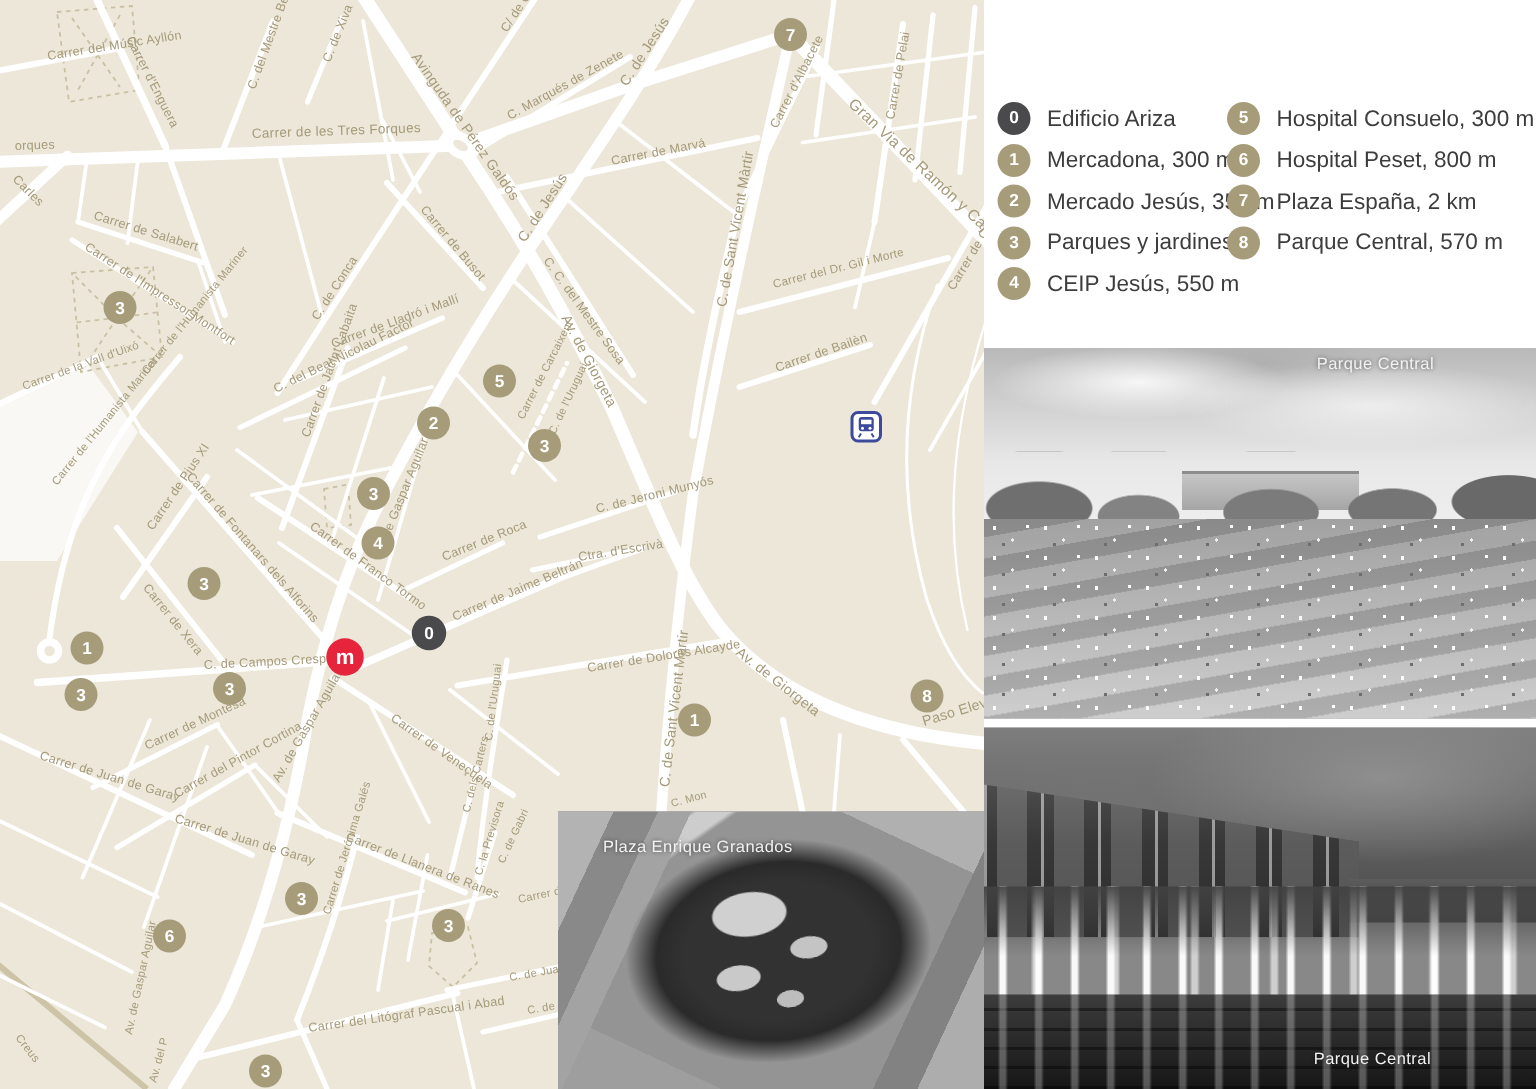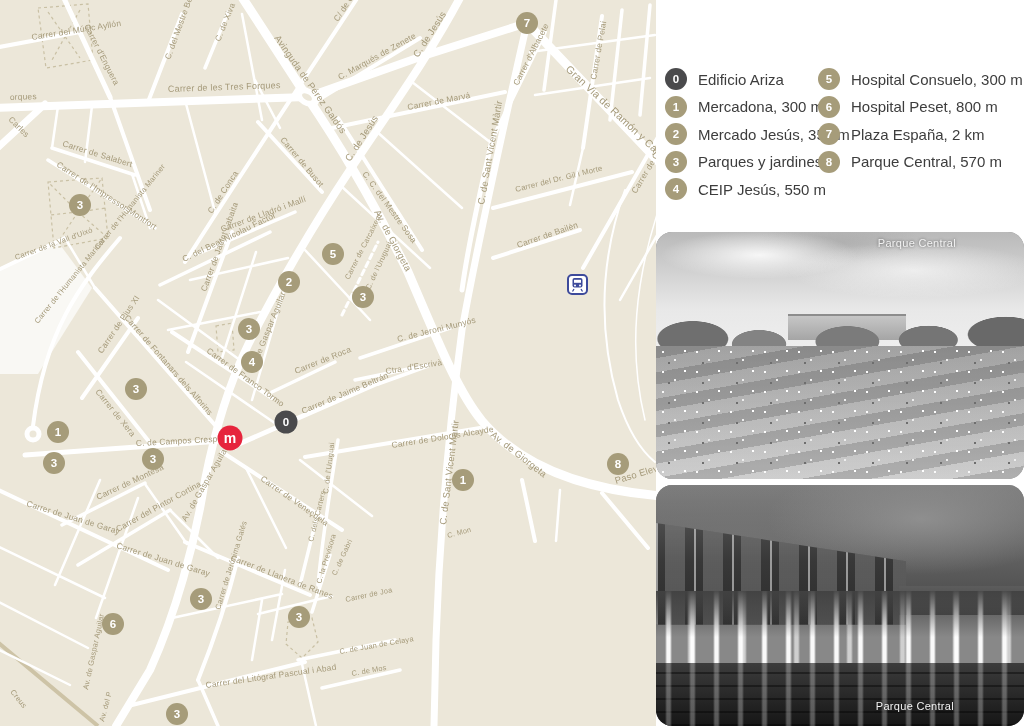--- a/index.html
+++ b/index.html
@@ -13,21 +13,21 @@
   .legend{position:absolute;left:665px;top:68px;display:flex;}
   .legend-col{display:flex;flex-direction:column;}
   .legend-col.c1{width:153px;}
   .legend-item{display:flex;align-items:center;height:22px;margin-bottom:5.5px;}
   .legend-num{width:22px;height:22px;border-radius:50%;background:#a69c7a;color:#fff;
               font-size:11.5px;font-weight:bold;display:flex;align-items:center;
               justify-content:center;margin-right:11px;flex:none;}
   .legend-num.dark{background:#4a4a4c;}
   .legend-label{font-size:15px;color:#3d3d3d;white-space:nowrap;}
   
-  .photo{position:absolute;overflow:hidden;background:#888;border-radius:16px;}
+  .photo{position:absolute;overflow:hidden;background:#888;}
   .photo .caption{position:absolute;color:#f2f2f2;font-size:11px;letter-spacing:.3px;
                   text-shadow:0 0 3px rgba(0,0,0,.55);z-index:5;}
   #photo1{left:656px;top:232px;width:368px;height:247px;}
   #photo2{left:656px;top:485px;width:368px;height:241px;}
   #photo3{left:372px;top:541px;width:284px;height:185px;}
   .layer{position:absolute;}
   
   .p1-sky{left:0;right:0;top:0;height:52%;
     background:
       radial-gradient(140px 34px at 28% 18%, rgba(255,255,255,.85), transparent 70%),
@@ -348,14 +348,19 @@
 
   <div class="photo" id="photo2">
     <div class="layer p2-sky"></div>
     <div class="layer p2-shed"></div>
     <div class="layer p2-right"></div>
     <div class="layer p2-jets"></div>
     <div class="layer p2-floor"></div>
     <div class="caption" style="bottom:14px;right:70px;">Parque Central</div>
   </div>
 
+  <div class="photo" id="photo3">
+    <div class="layer p3-base" style="inset:0;"></div>
+    <div class="layer p3-park"></div>
+    <div class="caption" style="top:18px;left:30px;">Plaza Enrique Granados</div>
+  </div>
 
 </div>
 
 </body></html>

